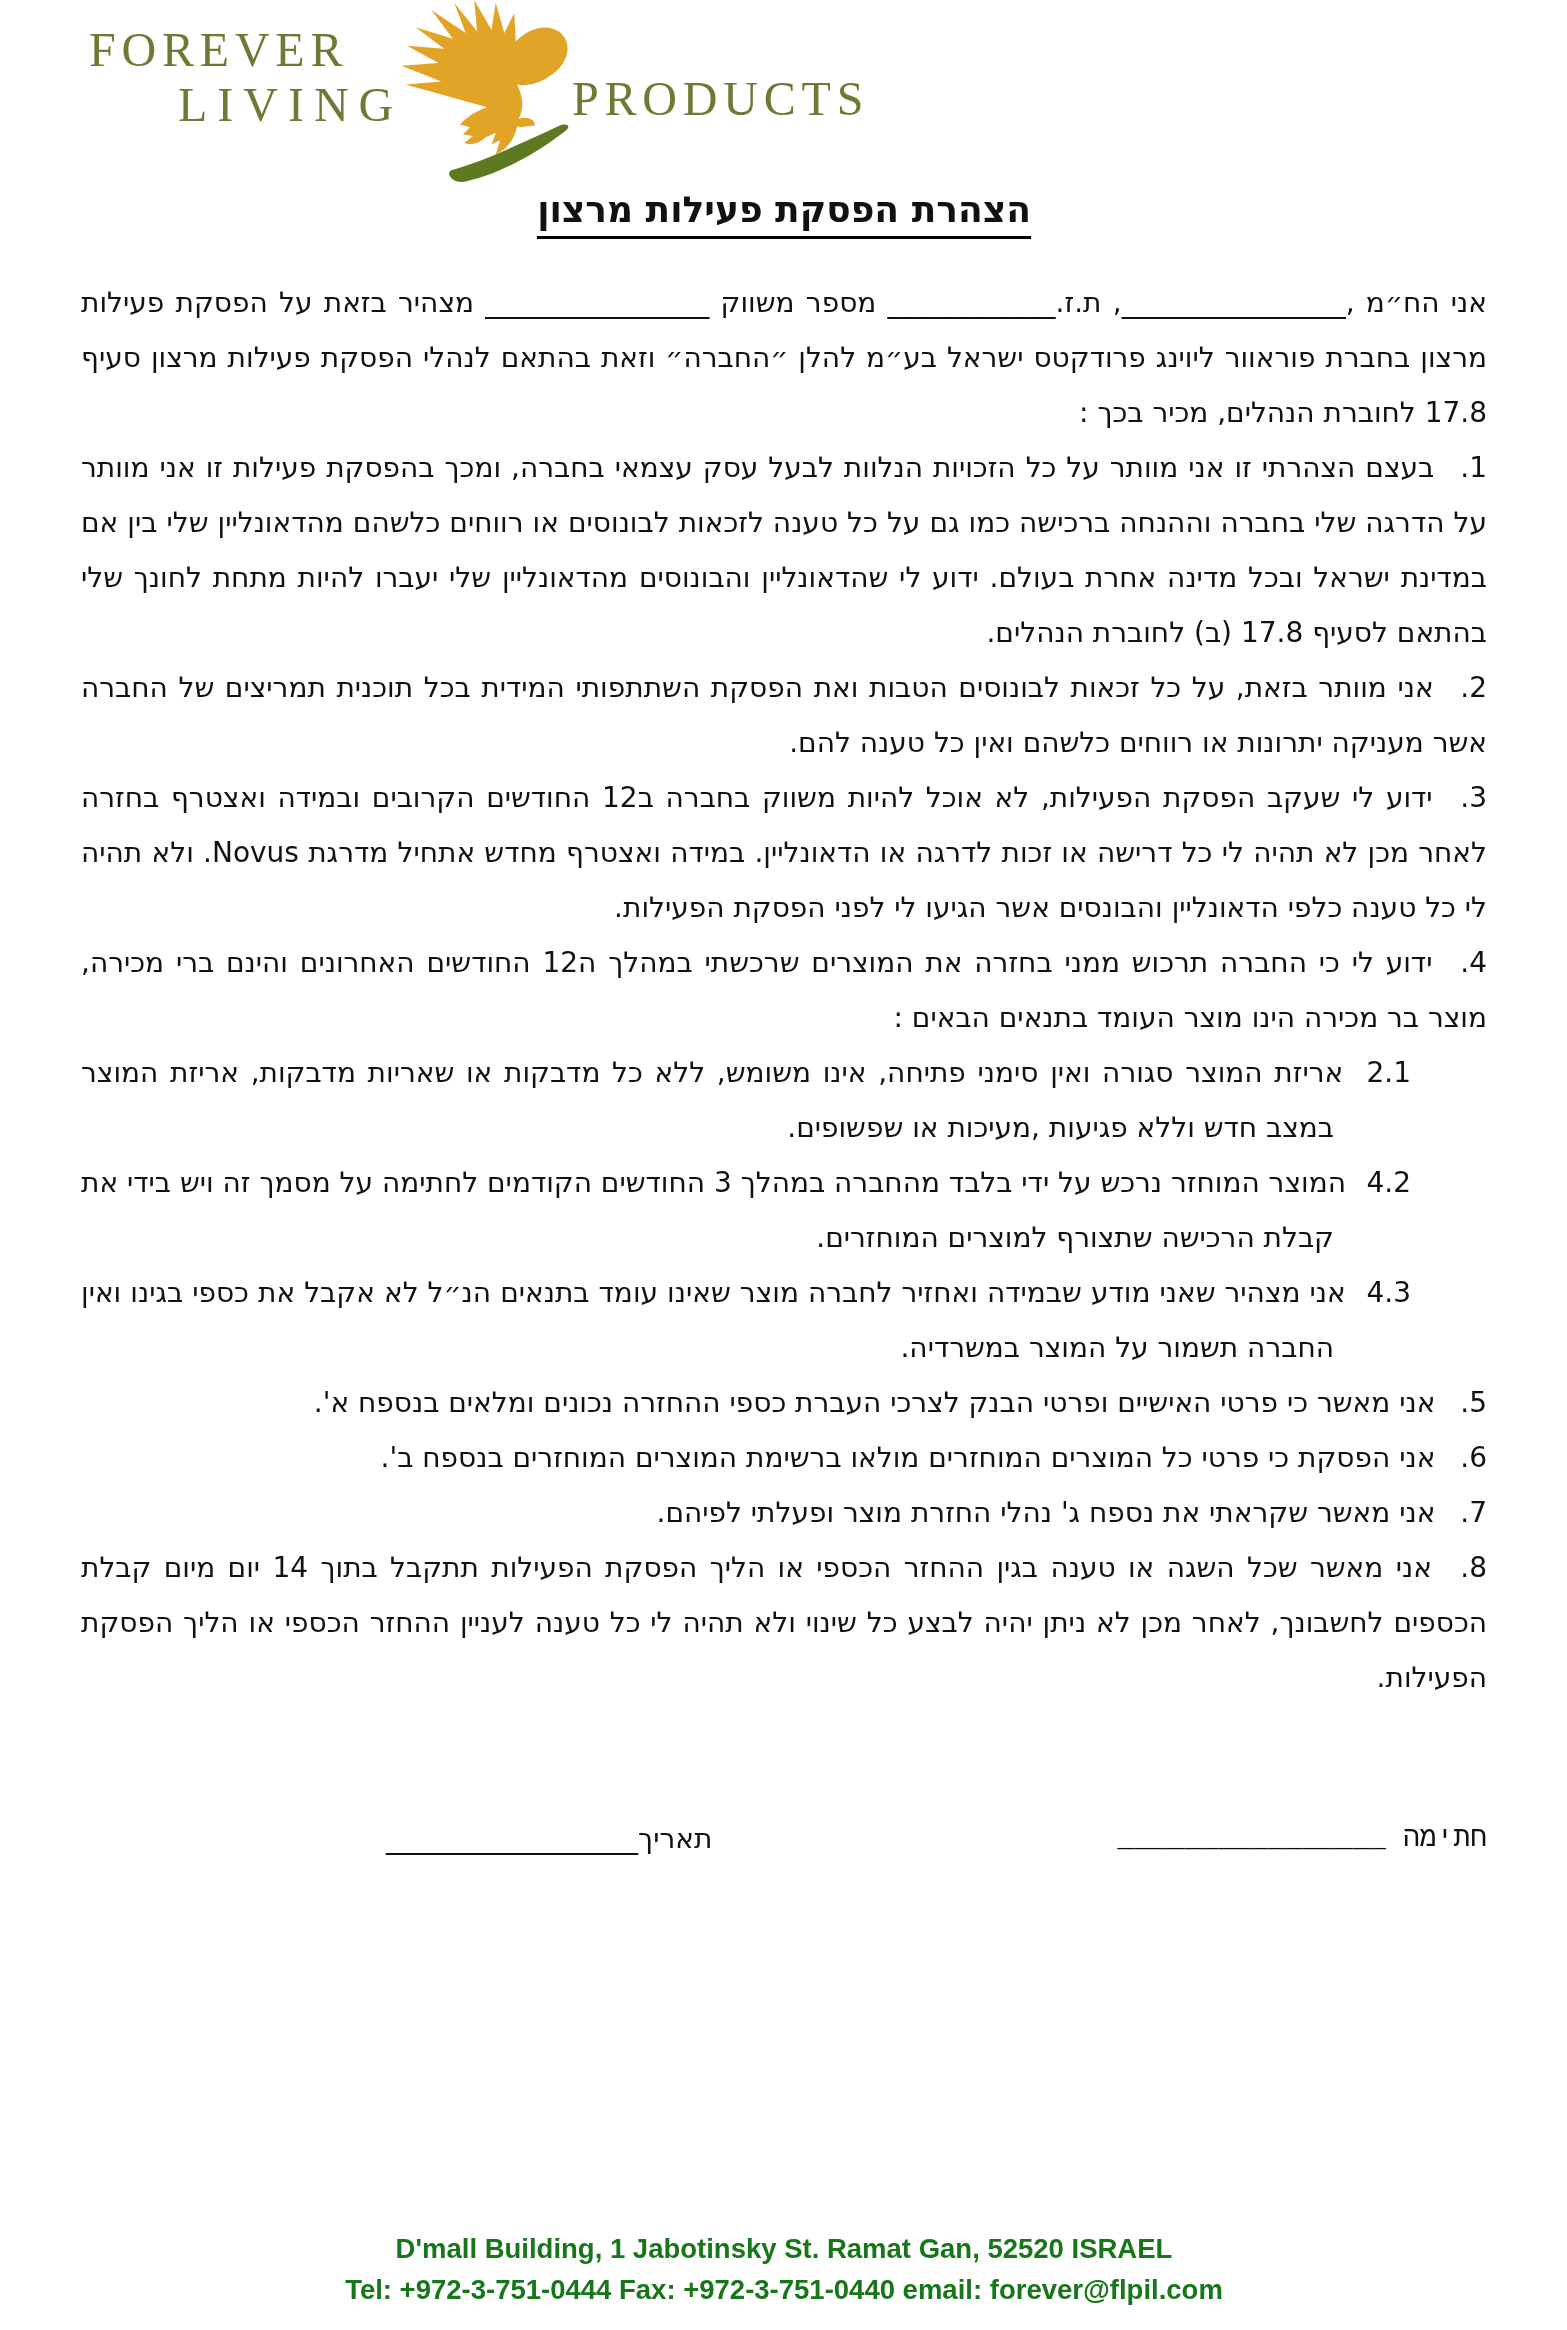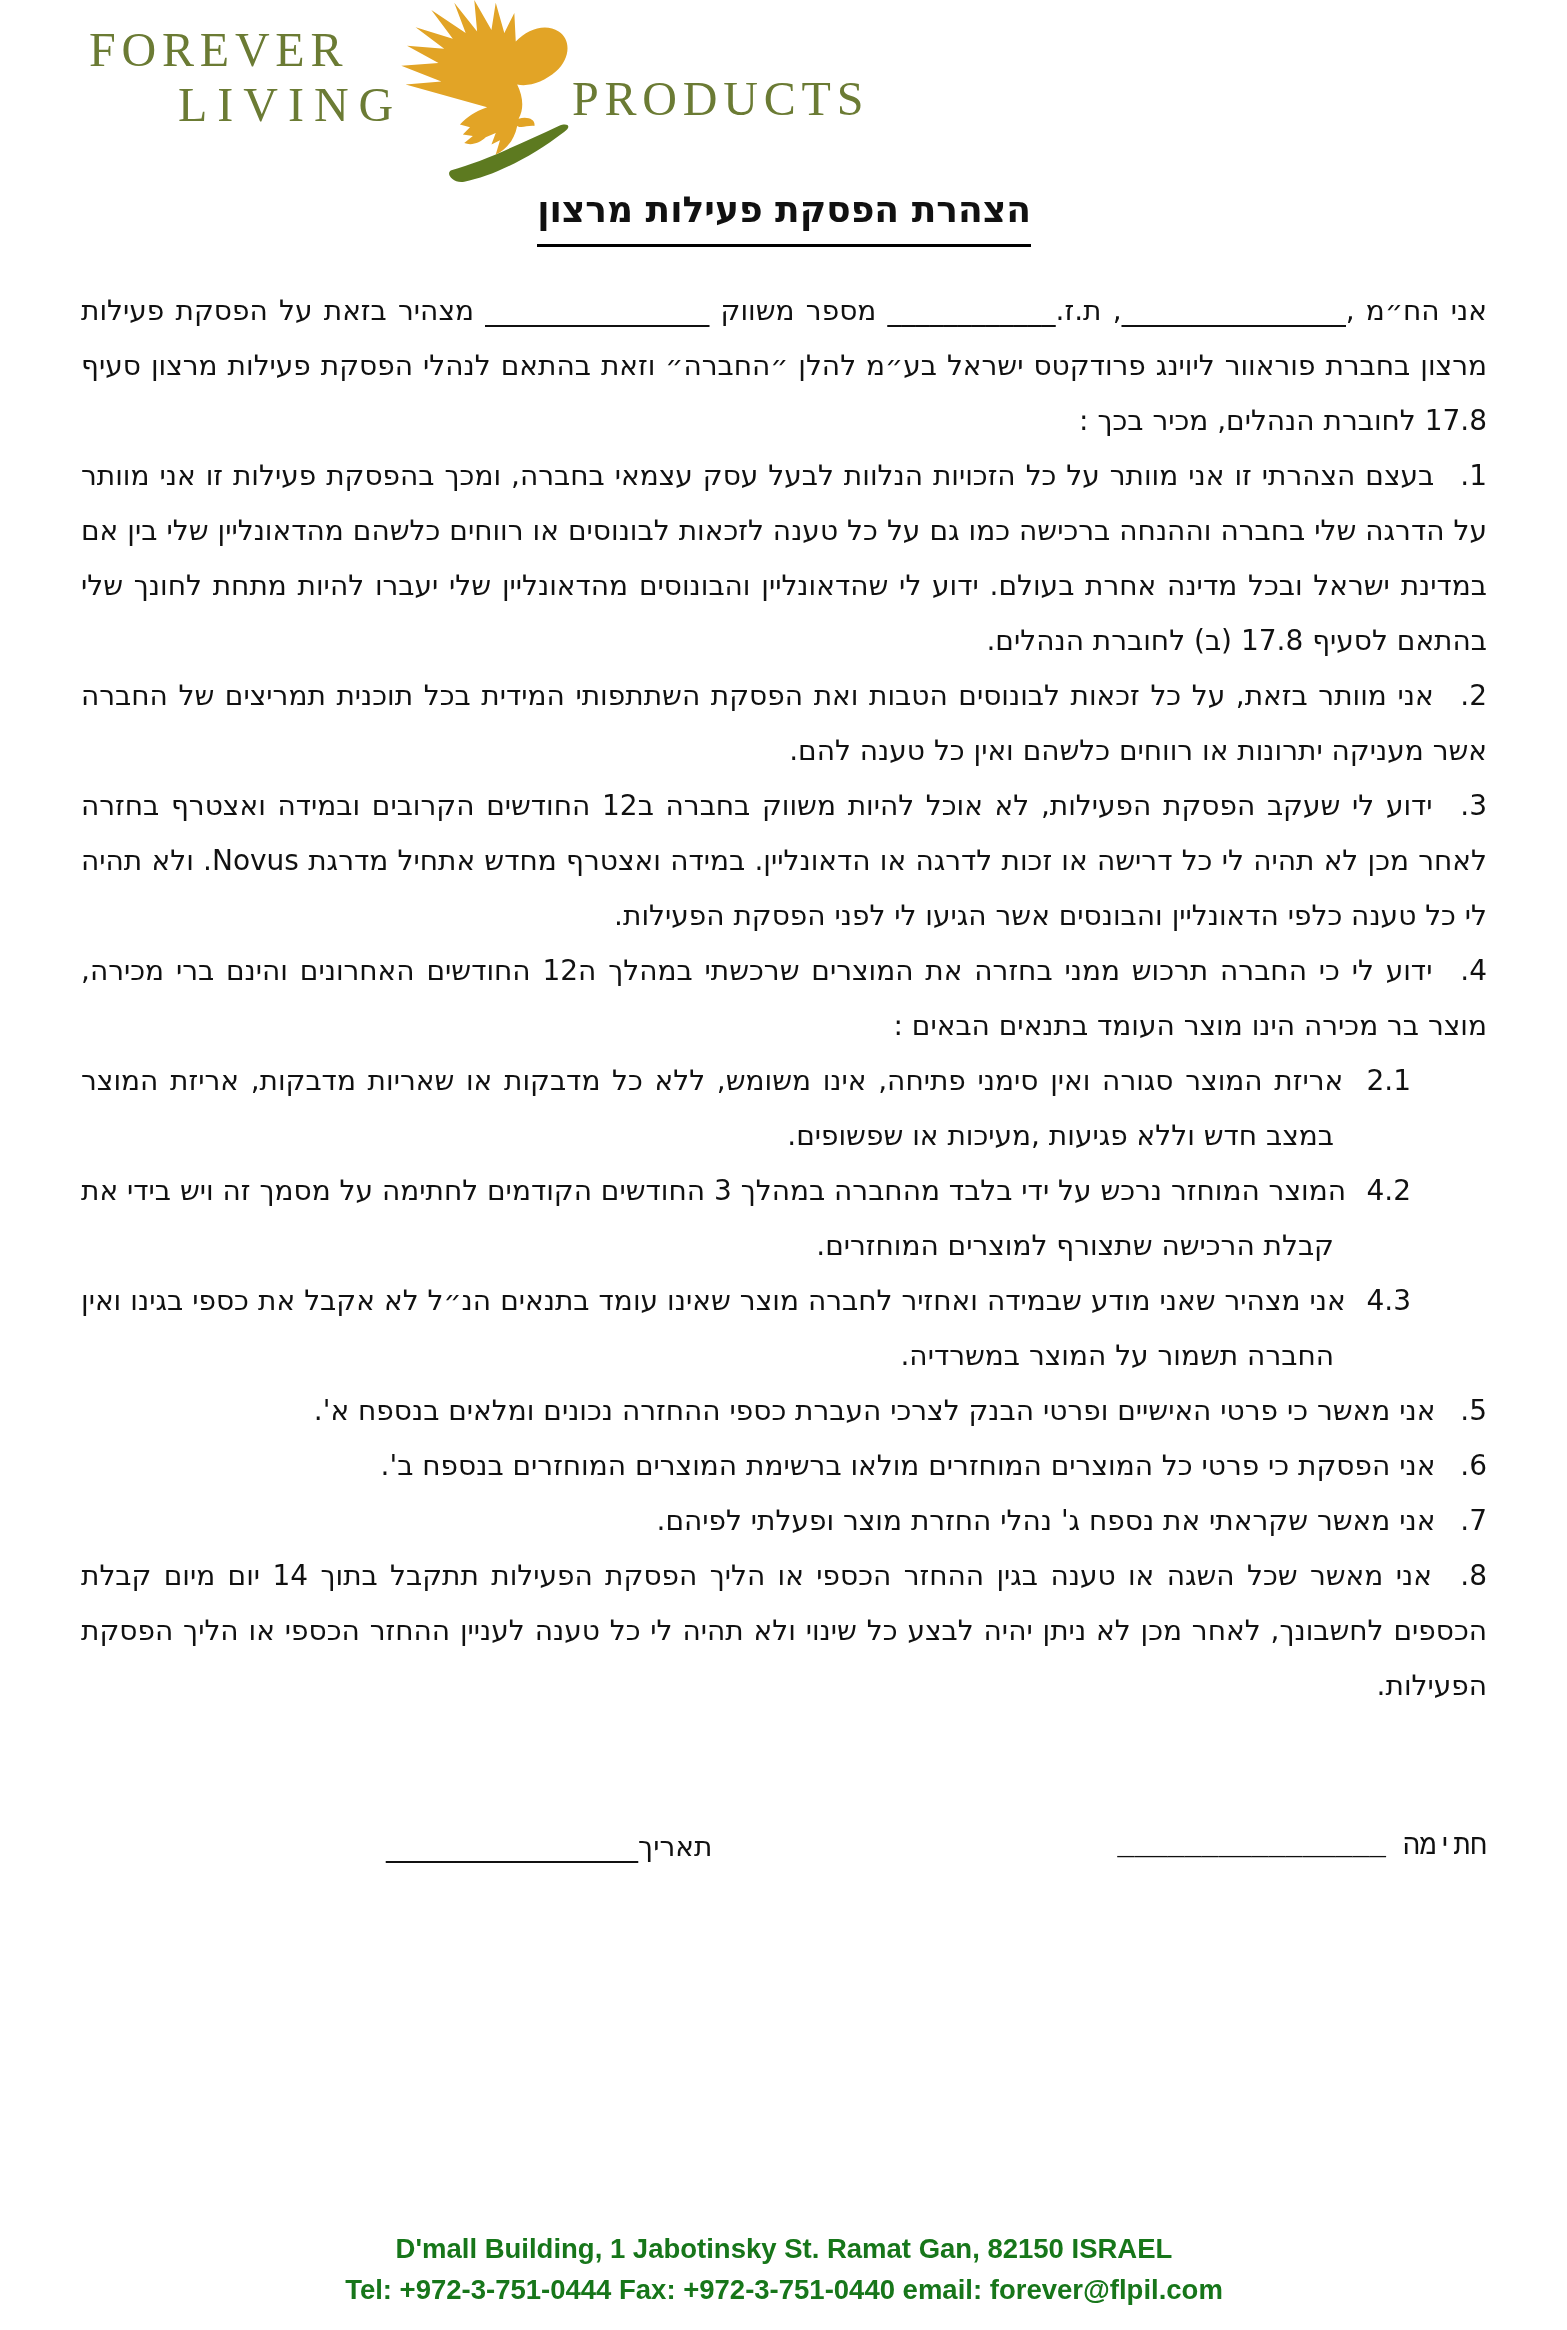--- a/index.html
+++ b/index.html
@@ -9,21 +9,21 @@
   
   .header { position:relative; height:186px; }
   .logo-word { font-family:"Liberation Serif","DejaVu Serif",serif; color:#6b7b34; position:absolute; white-space:nowrap; }
   .logo-forever  { left:81px; top:22px;  font-size:48px; letter-spacing:5.8px;margin-left:8px; }
   .logo-living   { left:178px; top:77px; font-size:48px; letter-spacing:10px; }
   .logo-products { left:572px; top:71px; font-size:48px; letter-spacing:5.8px; }
   .eagle { position:absolute; left:394px; top:0px; width:182px; height:186px; }
 
   
   .title-wrap { text-align:center; margin-top:2.9px; }
-  .title { display:inline-block; font-size:36px; font-weight:bold; border-bottom:3.6px solid #000; padding-bottom:14px; }
+  .title { display:inline-block; font-size:36px; font-weight:bold; border-bottom:3.6px solid #000; padding-bottom:6px; }
 
   
   main { direction:rtl; padding:0 81px 0 81px; font-size:28px; line-height:55px; text-align:justify; }
   .intro { margin-top:36px; }
   .item .num { margin-left:16px; }
   .subitem { padding-right:153px; text-indent:-77px; }
   .subitem .num { margin-left:11.6px; }
 
   
   .sig-row { display:flex; margin-top:106px; }
@@ -108,18 +108,18 @@
         <span>חתימה</span> <span>________________</span>
       </div>
       <div class="sig-field">
         <span>תאריך</span><span>__________________</span>
       </div>
     </div>
 
   </main>
 
   <footer class="footer">
-    <div>D'mall Building, 1 Jabotinsky St. Ramat Gan, 82150 ISRAEL</div>
+    <div>D'mall Building, 1 Jabotinsky St. Ramat Gan, 52520 ISRAEL</div>
     <div>Tel: +972-3-751-0444 Fax: +972-3-751-0440 email: forever@flpil.com</div>
   </footer>
 
 </div>
 
 
 </body></html>

